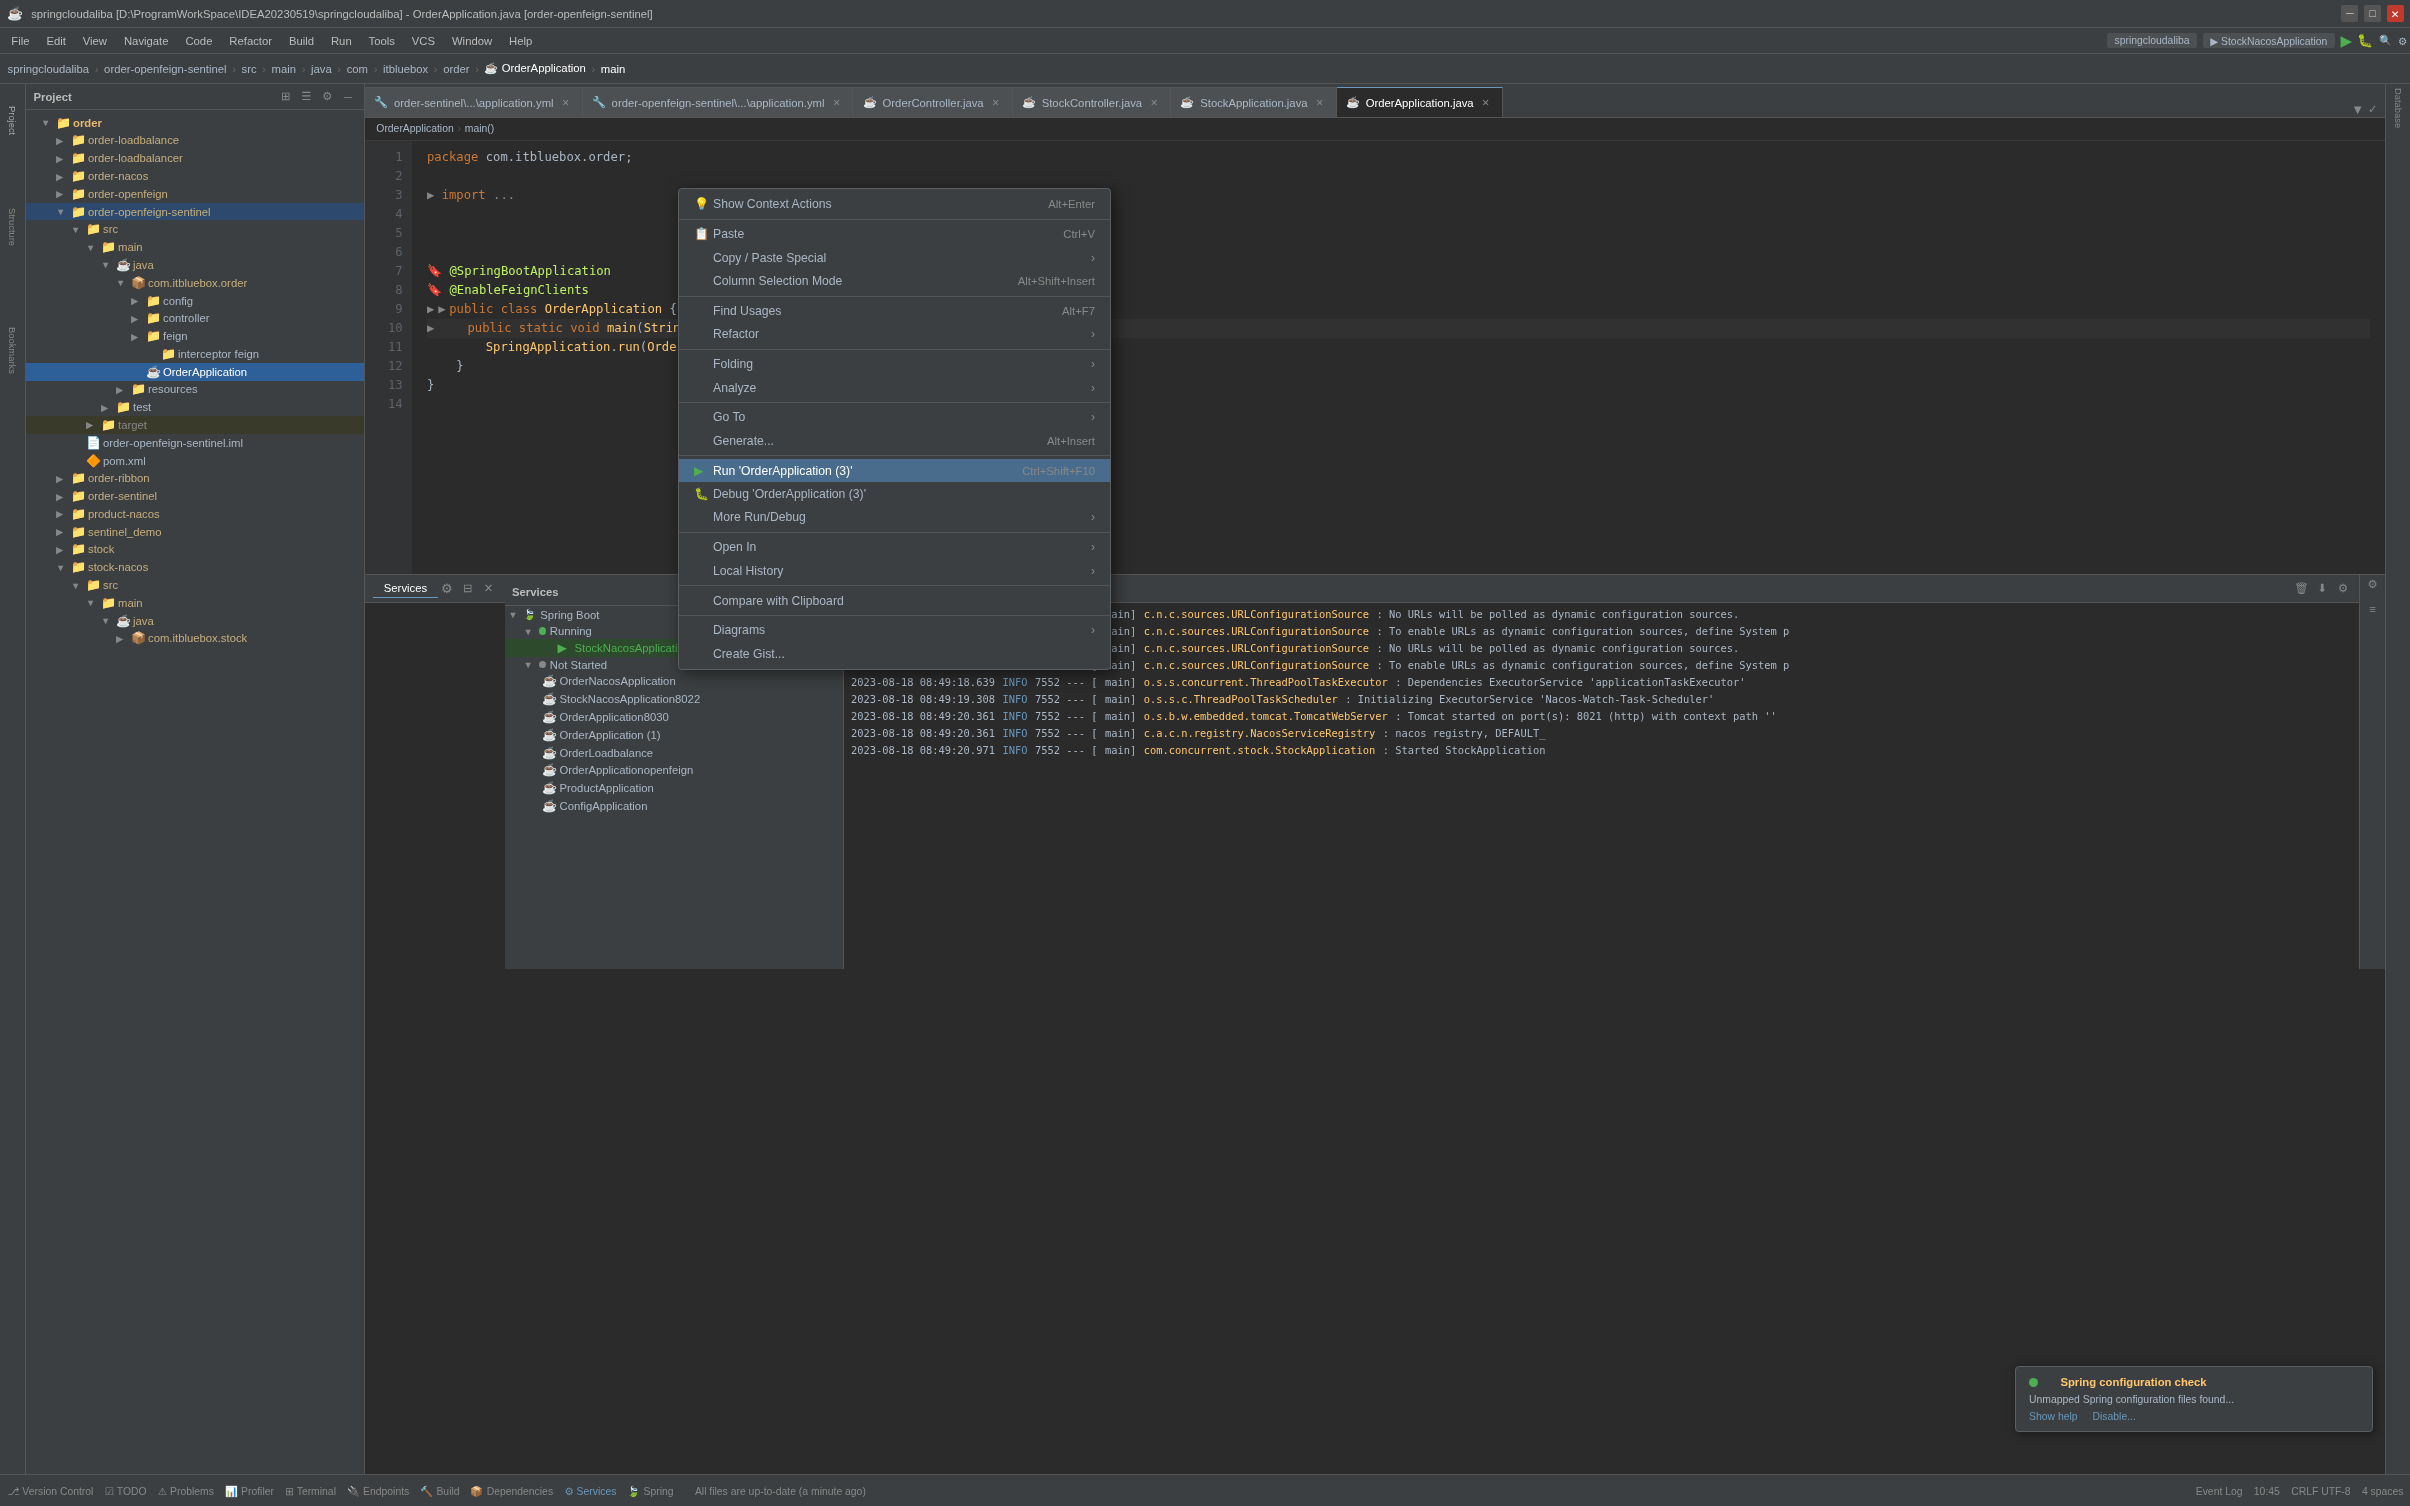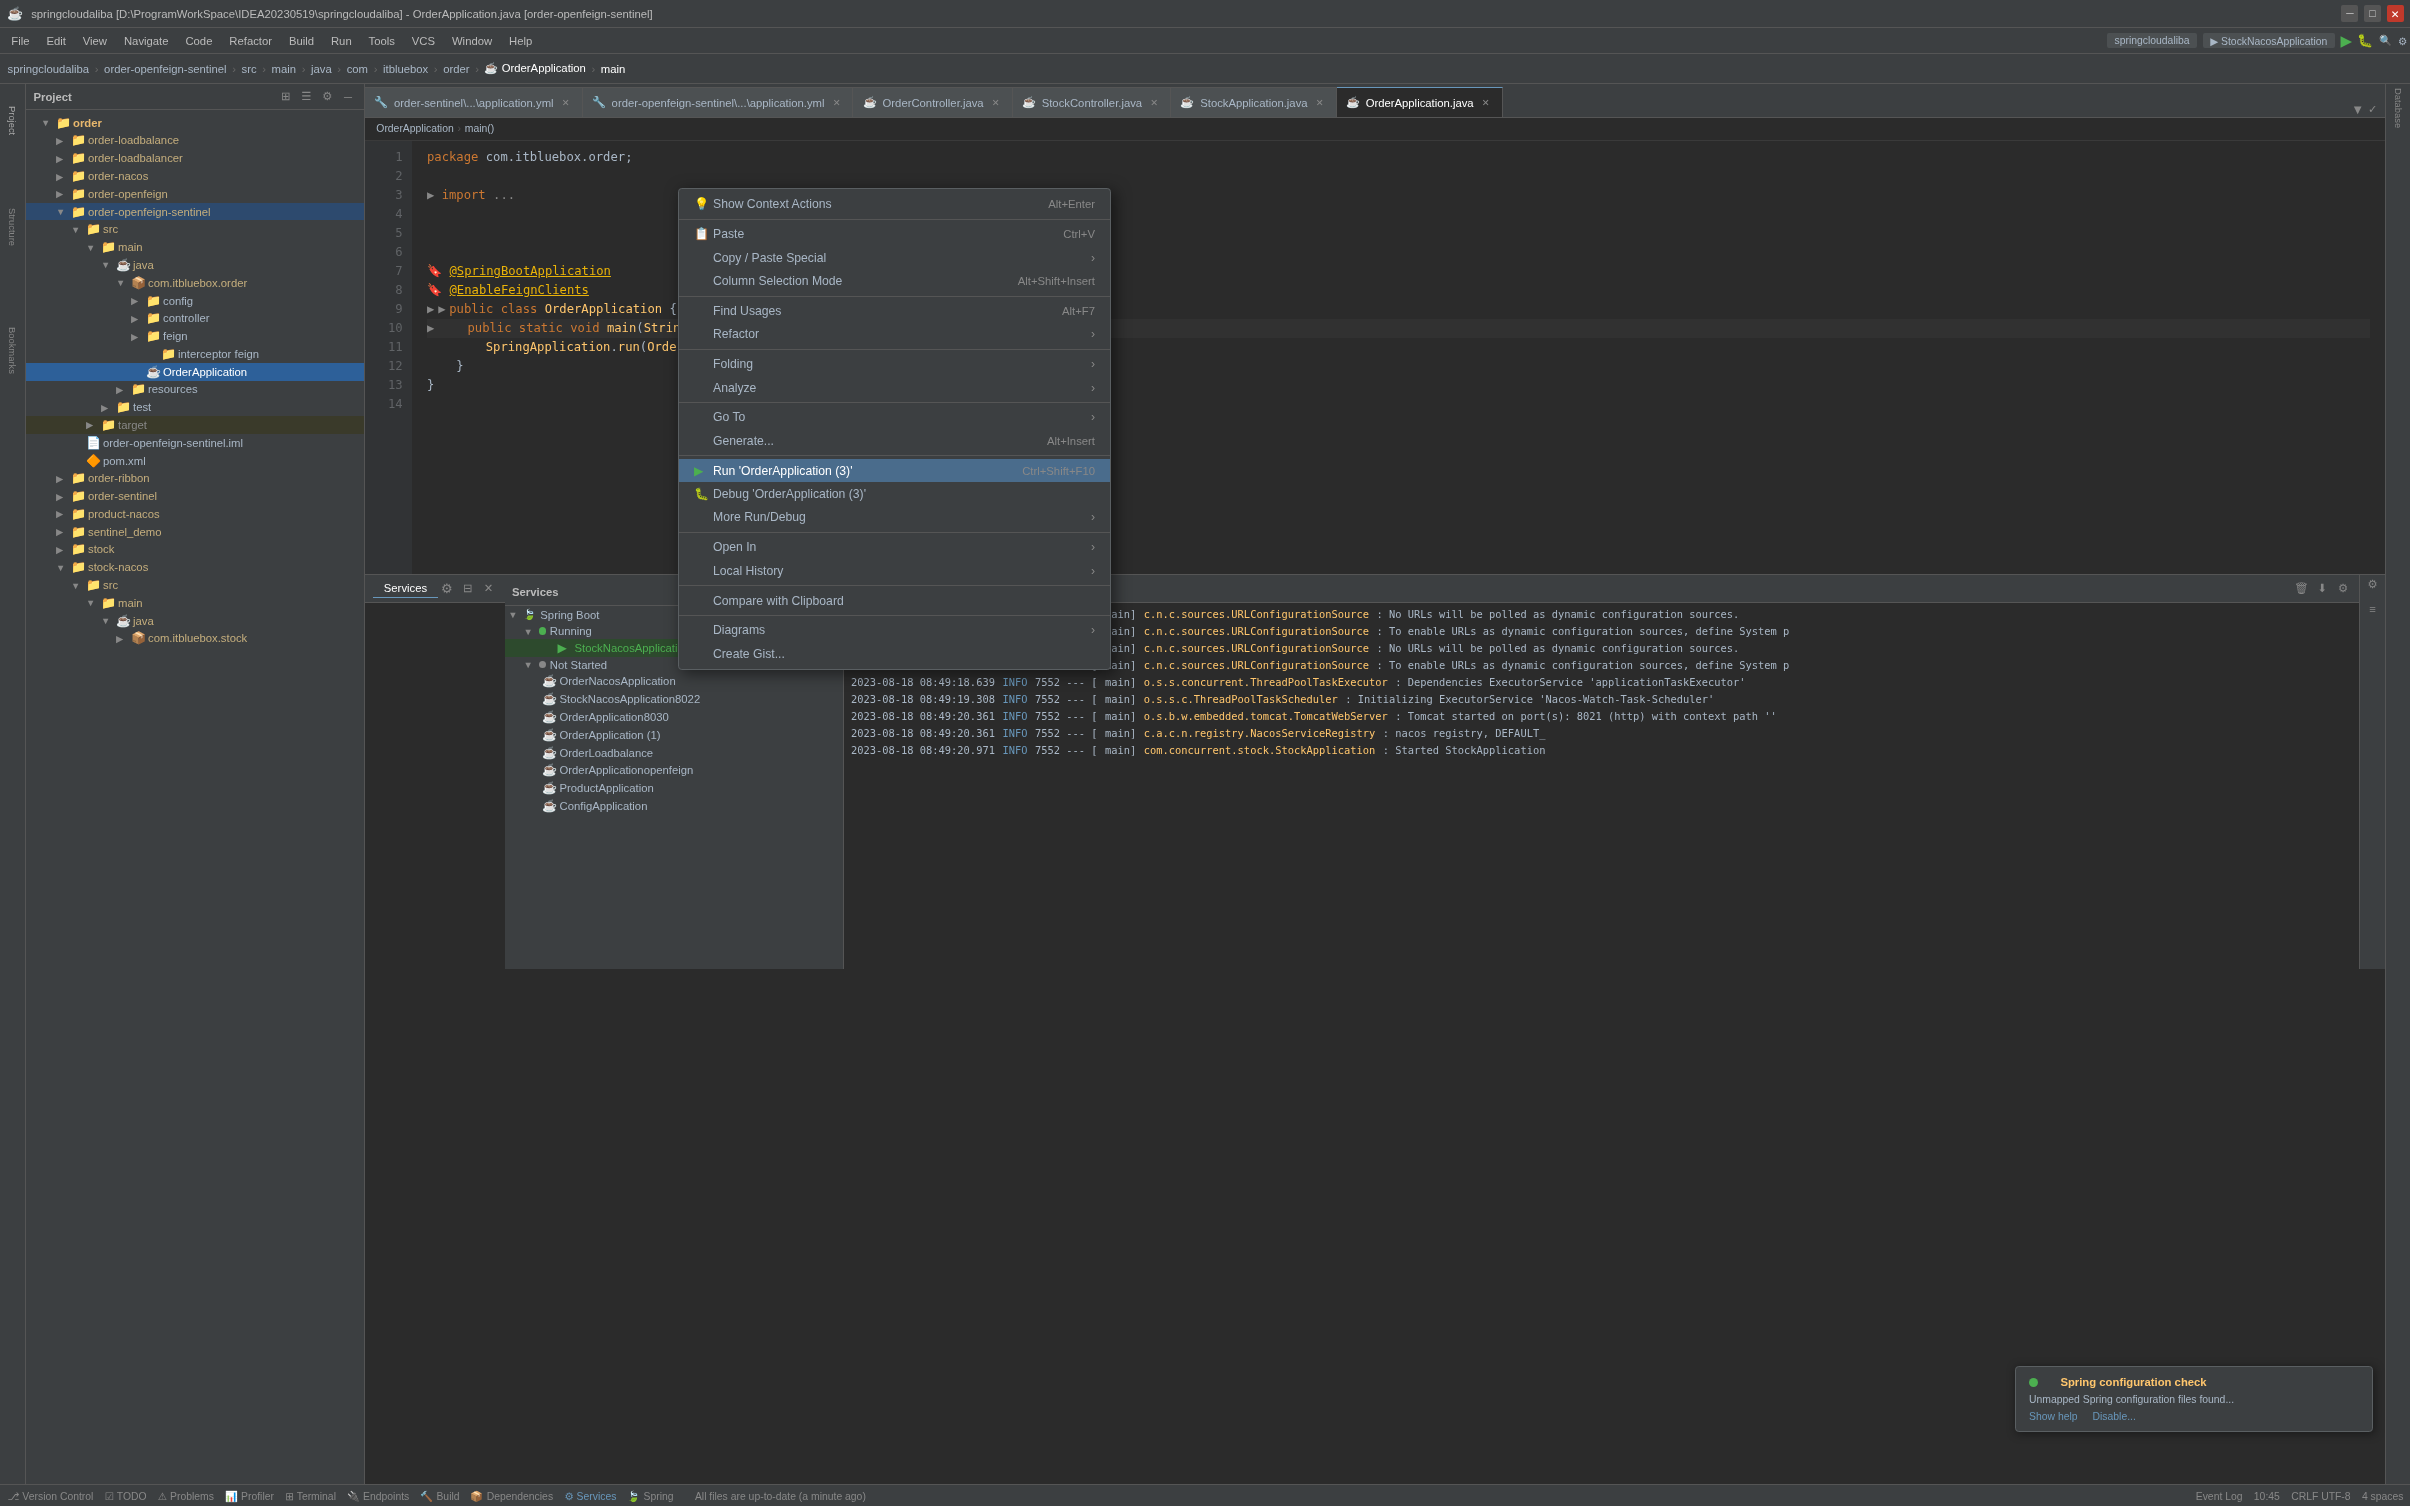--- a/index.html
+++ b/index.html
@@ -201,21 +201,21 @@
       flex: 1;
       padding: 7.5px 15px;
       font-family: 'Consolas', monospace;
       font-size: 12.2px;
       line-height: 19px;
       overflow: auto;
       color: #a9b7c6;
     }
     .code-line { height: 19px; display: flex; align-items: center; }
     .kw { color: #cc7832; }
-    .ann { color: #eab308; text-decoration: underline; }
+    .ann { color: #bef264; }
     .cls { color: #ffc66d; }
     .pkg { color: #a9b7c6; }
 
     
     .bottom-panel {
       height: 395px;
       background: #2b2b2b;
       border-top: 0.9px solid #555;
       display: flex;
       flex-direction: row;
@@ -319,21 +319,21 @@
     }
     .ctx-item.highlighted { background: #4a6c8c; color: #ffffff; }
     .ctx-item .shortcut { color: #888; font-size: 11.3px; }
     .ctx-item .arrow { color: #888; }
     .ctx-separator { height: 0.9px; background: #555; margin: 2.8px 0; }
     .ctx-icon { width: 19px; flex-shrink: 0; font-size: 12.2px; }
     .ctx-label { flex: 1; }
 
     
     .status-bar {
-      height: 23px;
+      height: 33px;
       background: #3c3f41;
       display: flex;
       align-items: center;
       padding: 0 7.5px;
       border-top: 0.9px solid #555;
       justify-content: space-between;
       font-size: 10.4px;
       color: #888;
     }
     .status-left { display: flex; align-items: center; gap: 11.3px; }

